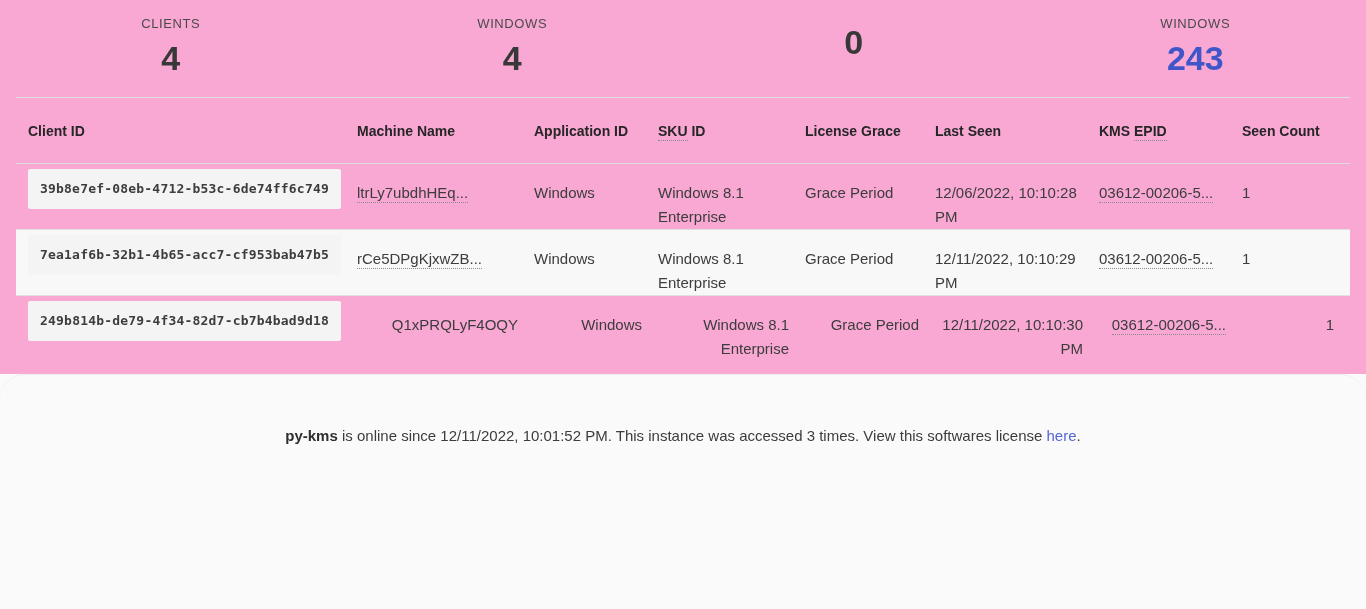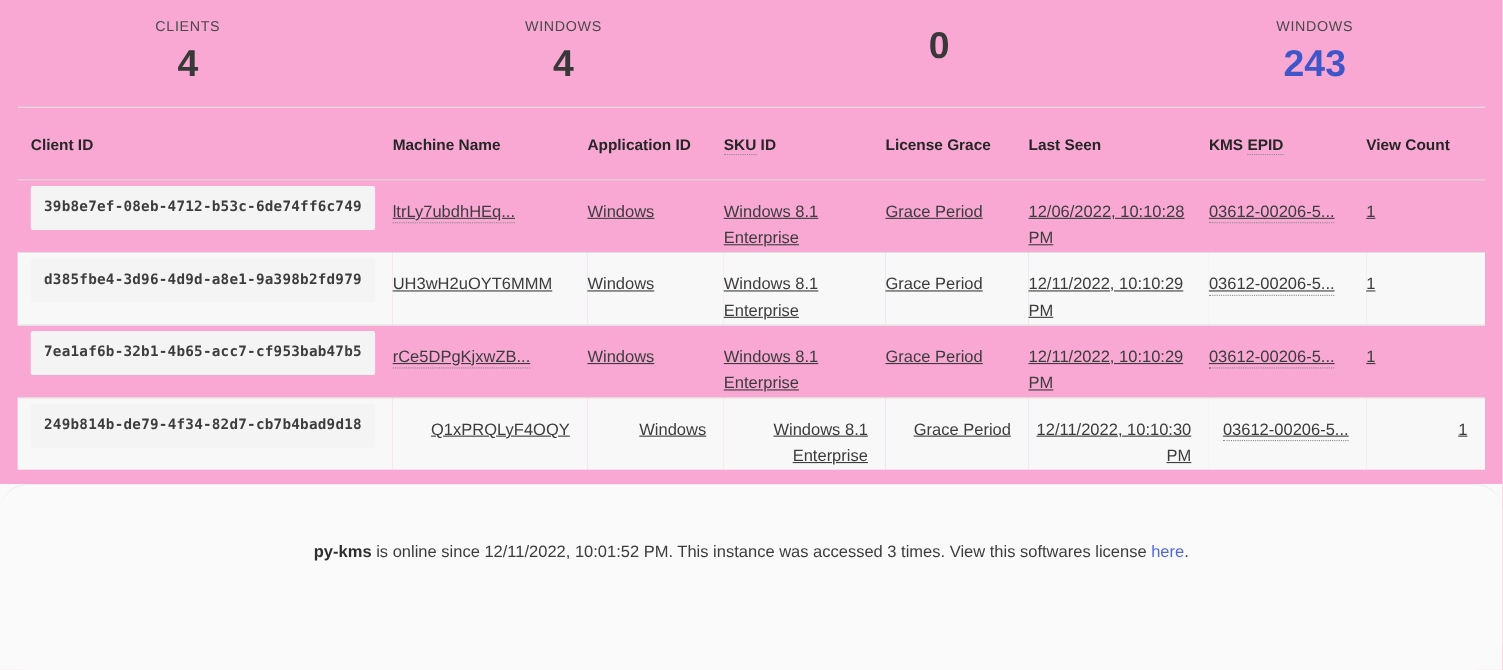--- a/index.html
+++ b/index.html
@@ -49,21 +49,20 @@
     padding: 25px 16px 24px 0;
     border-bottom: 1px solid #dcdcdc;
     white-space: nowrap;
   }
   td {
     vertical-align: top;
     padding: 17px 16px 0 0;
     font-size: 15px;
     line-height: 24px;
     color: #3c3c3c;
-    text-decoration: underline;
   }
   tbody tr { height: 65px; border-bottom: 1px solid #e0e0e0; }
   tbody tr:last-child { border-bottom: none; text-align: right; }
   tbody tr:nth-child(even) { background: #f8f8f8; }
   th.first, td.first { padding-left: 12px; }
   td.client { padding-top: 5px; }
 
   .chip {
     display: inline-block;
     background: #f4f4f4;
@@ -129,41 +128,31 @@
     </colgroup>
     <thead>
       <tr>
         <th class="first">Client ID</th>
         <th>Machine Name</th>
         <th>Application ID</th>
         <th><span class="dotted">SKU</span> <span>ID</span></th>
         <th>License Grace</th>
         <th>Last Seen</th>
         <th><span>KMS</span> <span class="dotted">EPID</span></th>
-        <th>View Count</th>
+        <th>Seen Count</th>
       </tr>
     </thead>
     <tbody>
       <tr>
         <td class="first client"><span class="chip">39b8e7ef-08eb-4712-b53c-6de74ff6c749</span></td>
         <td><span class="dotted">ltrLy7ubdhHEq...</span></td>
         <td>Windows</td>
         <td>Windows 8.1 Enterprise</td>
         <td>Grace Period</td>
         <td>12/06/2022, 10:10:28 PM</td>
-        <td><span class="dotted">03612-00206-5...</span></td>
-        <td>1</td>
-      </tr>
-      <tr>
-        <td class="first client"><span class="chip">d385fbe4-3d96-4d9d-a8e1-9a398b2fd979</span></td>
-        <td><span>UH3wH2uOYT6MMM</span></td>
-        <td>Windows</td>
-        <td>Windows 8.1 Enterprise</td>
-        <td>Grace Period</td>
-        <td>12/11/2022, 10:10:29 PM</td>
         <td><span class="dotted">03612-00206-5...</span></td>
         <td>1</td>
       </tr>
       <tr>
         <td class="first client"><span class="chip">7ea1af6b-32b1-4b65-acc7-cf953bab47b5</span></td>
         <td><span class="dotted">rCe5DPgKjxwZB...</span></td>
         <td>Windows</td>
         <td>Windows 8.1 Enterprise</td>
         <td>Grace Period</td>
         <td>12/11/2022, 10:10:29 PM</td>

